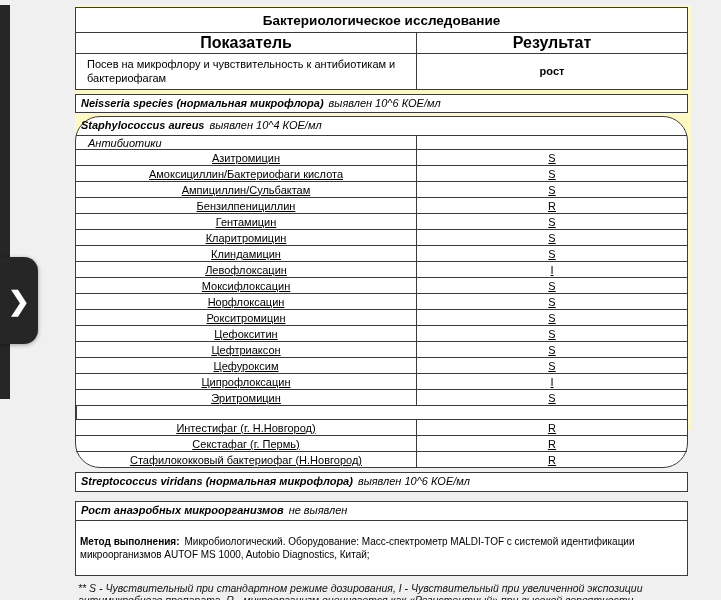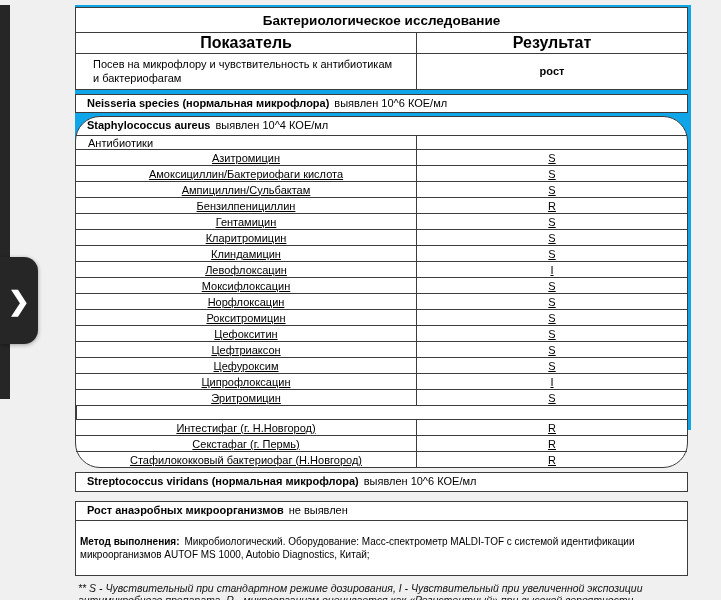--- a/index.html
+++ b/index.html
@@ -21,45 +21,45 @@
     background:#262626; border-radius:0 14px 14px 0;
     display:flex; align-items:center; justify-content:center;
     box-shadow:0 1px 4px rgba(0,0,0,.35);
     cursor:pointer;
   }
   .chev { color:#ffffff; font-size:26px; font-weight:bold; line-height:1; }
 
   
   .doc {
     position:absolute; left:75px; top:5px; width:616px; height:425px;
-    background:#0ea5e9; padding:2px 0 0 0;
+    background:#fef9c3; padding:2px 0 0 0;
   }
 
   .tbl { width:613px; border:1px solid #3c3c3c; background:#fff; }
   .mt4 { margin-top:4px; } .mt3 { margin-top:3px;border-radius:25px; } .mt9 { margin-top:9px; }
 
   .row { display:flex; border-top:1px solid #3c3c3c; font-size:11px; }
   .tbl > .row:first-child { border-top:none; }
 
   .c1 { width:340px; display:flex; align-items:center; }
   .c2 { flex:1; border-left:1px solid #3c3c3c; display:flex; align-items:center; justify-content:center; }
   .bold { font-weight:bold; }
 
   .title-row { display:block; text-align:center; font-weight:bold; font-size:13.5px; padding:5px 0 4px 0; }
 
   .header-row .c1, .header-row .c2 { justify-content:center; font-weight:bold; font-size:16px; padding:1px 0; }
 
-  .culture-row .c1 { padding:3px 17px; line-height:1.3; }
+  .culture-row .c1 { padding:3px 11px; line-height:1.3; }
   .culture-row .c2 { font-weight:bold; }
 
-  .section-row { display:block; padding:2px 11px; line-height:1.25; }
+  .section-row { display:block; padding:2px 5px; line-height:1.25;font-style:italic; }
   .gap-left { margin-left:5px; }
 
   .sub-row { height:14px; align-items:center; }
-  .sub-row .c1 { padding-left:12px; height:100%; }
+  .sub-row .c1 { font-style:italic; padding-left:12px; height:100%; }
   .sub-row .c2 { height:100%; }
 
   .item-row { height:16px;text-decoration:underline; }
   .item-row .c1 { justify-content:center; text-align:center; padding:0 2px; }
 
   .method-row { display:block; font-size:10px; line-height:1.3; padding:14px 4px; }
 
   .notes {
     width:613px; margin-top:6px; padding:0 2px 0 3px;
     font-style:italic; font-size:10.5px; line-height:1.22; color:#111;

